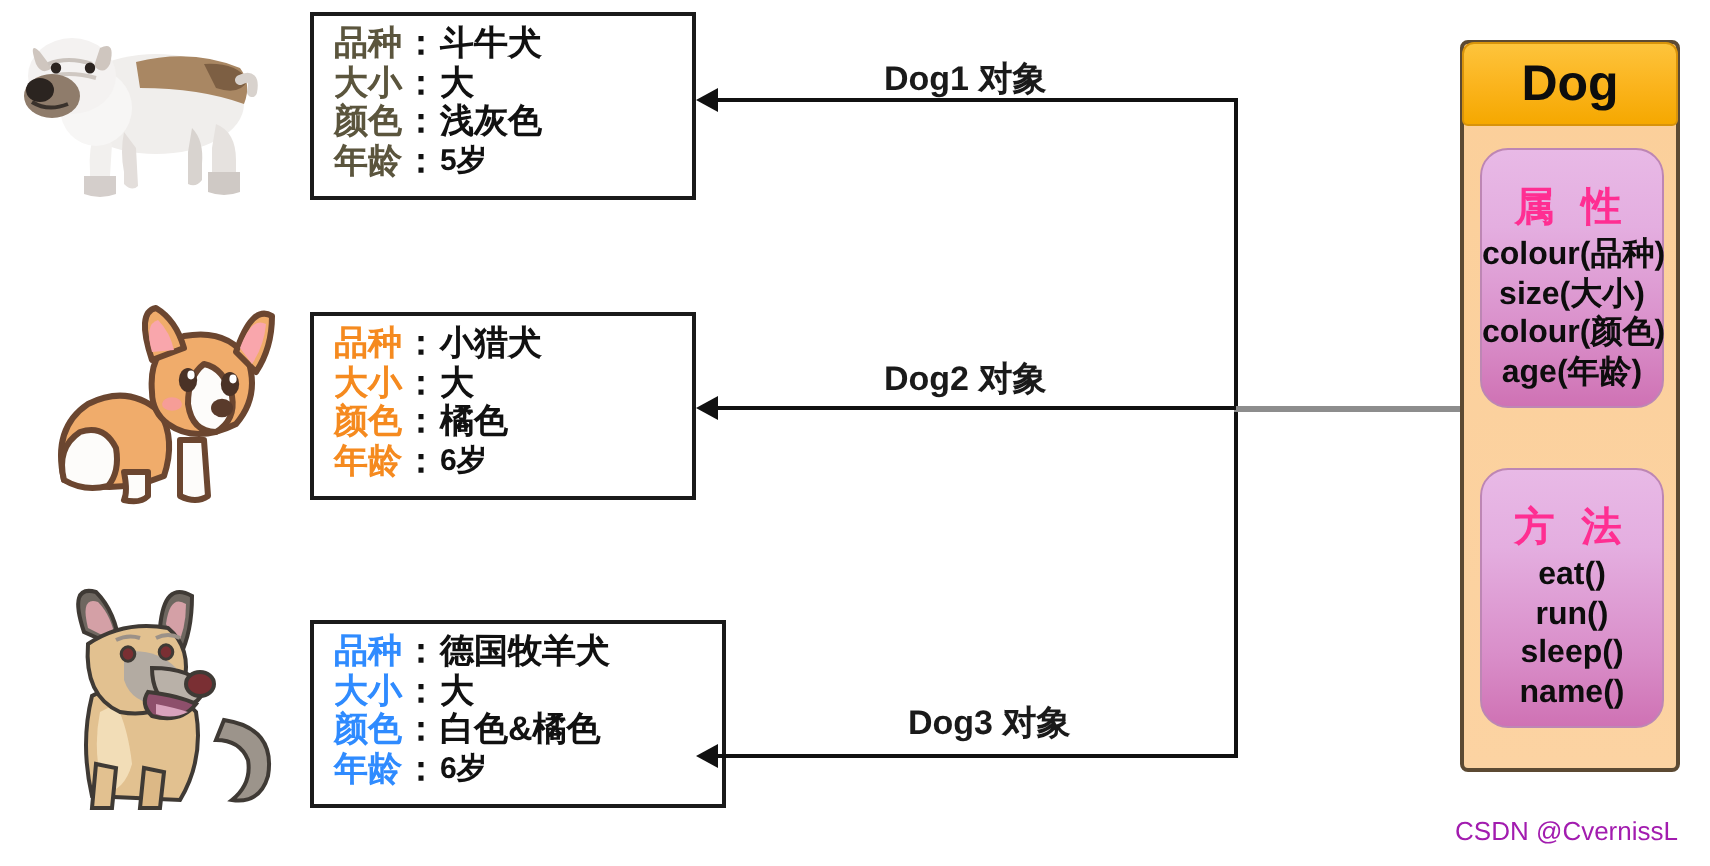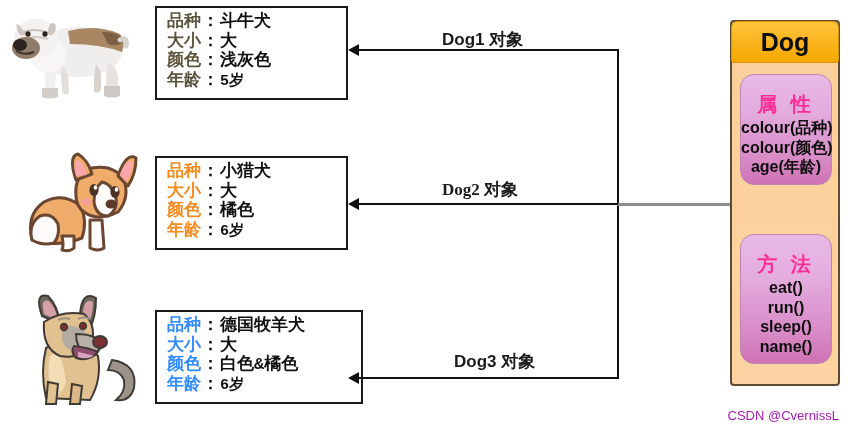--- a/index.html
+++ b/index.html
@@ -29,24 +29,23 @@
   
   .info-box {
     position: absolute;
     background: #ffffff;
     border: 2px solid #1a1a1a;
     box-sizing: border-box;
     padding: 4px 0 4px 10px;
   }
   .info-row {
     display: flex;
-    align-items: flex-end;
+    align-items: center;
     line-height: 1.16;
     white-space: nowrap;
-    font-family: Liberation Mono, monospace;
   }
   .info-key {
     font-weight: bold;
     font-size: 17px;
   }
   .info-colon {
     font-weight: bold;
     font-size: 17px;
     color: #111;
     padding: 0 1px;
@@ -340,32 +339,33 @@
   <div class="bus-vline" style="left:617px; top:49px; height:330px;"></div>
 
   <div class="link-line" style="left:617px; top:203px; width:113px;"></div>
 
   <div class="arrow-line" style="left:358px; top:49px; width:260px;"></div>
   <div class="arrow-head" style="left:348px; top:44px;"></div>
   <div class="arrow-label" style="left:442px; top:28px;">Dog1 对象</div>
 
   <div class="arrow-line" style="left:358px; top:203px; width:260px;"></div>
   <div class="arrow-head" style="left:348px; top:198px;"></div>
-  <div class="arrow-label" style="left:442px; top:178px;font-family:Liberation Serif, serif;">Dog2 对象</div>
+  <div class="arrow-label" style="left:442px; top:178px;">Dog2 对象</div>
 
   <div class="arrow-line" style="left:358px; top:377px; width:260px;"></div>
   <div class="arrow-head" style="left:348px; top:372px;"></div>
   <div class="arrow-label" style="left:442px; top:350px;margin-left:12px;">Dog3 对象</div>
 
   <div class="class-card">
     <div class="class-title">Dog</div>
 
     <div class="member-box attrs">
       <div class="member-title">属 性</div>
       <div class="member-item">colour(品种)</div>
+      <div class="member-item">size(大小)</div>
       <div class="member-item">colour(颜色)</div>
       <div class="member-item">age(年龄)</div>
     </div>
 
     <div class="member-box methods">
       <div class="member-title">方 法</div>
       <div class="member-item">eat()</div>
       <div class="member-item">run()</div>
       <div class="member-item">sleep()</div>
       <div class="member-item">name()</div>

